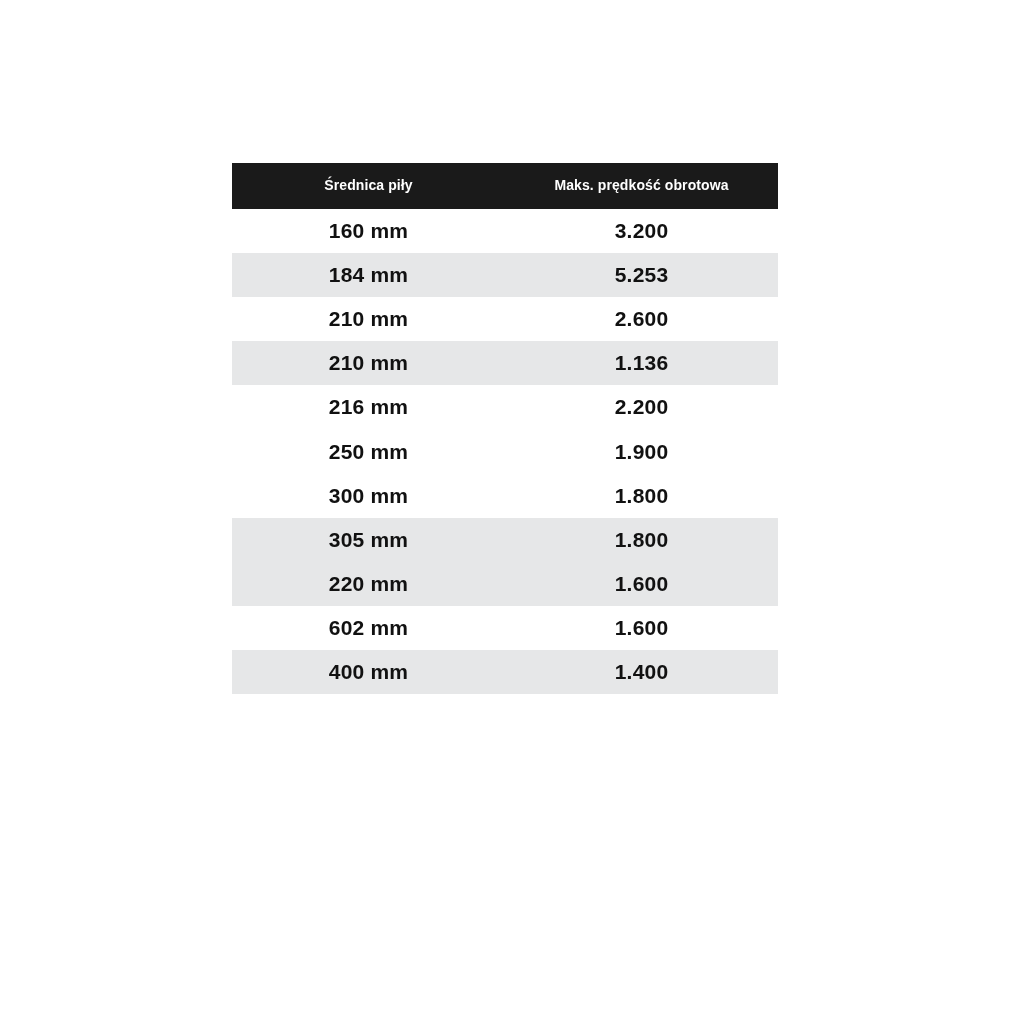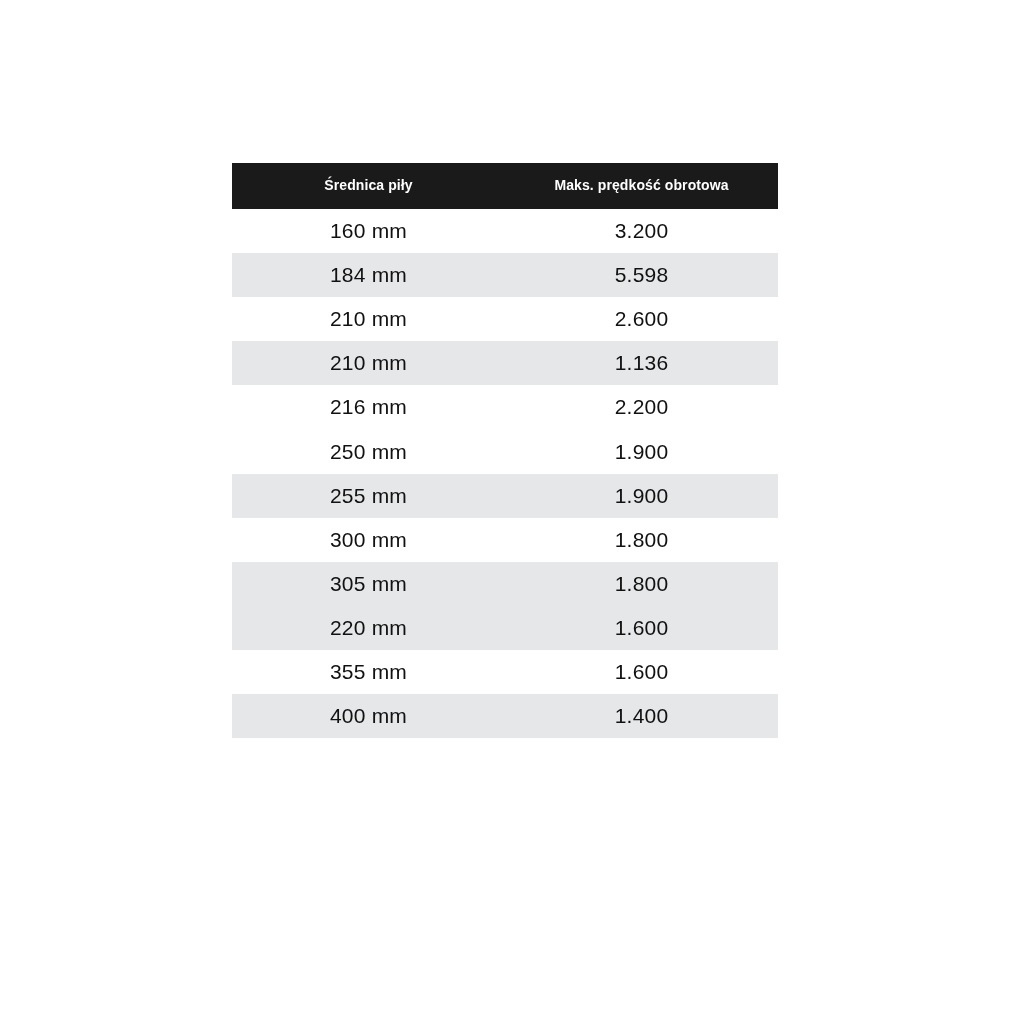--- a/index.html
+++ b/index.html
@@ -42,21 +42,21 @@
     font-size: 14px;
     font-weight: bold;
     line-height: 1.22;
     padding: 14px 6px 15px 6px;
     text-align: center;
     vertical-align: middle;
     letter-spacing: 0.1px;
   }
   table.spec-table tbody td {
     font-size: 21px;
-    font-weight: normal;
+    font-weight: bold;
     color: #111111;
     text-align: center;
     padding: 10px 6px 11px 6px;
     line-height: 1.1;
     letter-spacing: 0.2px;
   }
   table.spec-table tbody tr.odd td {
     background: #ffffff;
   }
   table.spec-table tbody tr.even td {
@@ -80,56 +80,52 @@
           <th>Maks. prędkość obrotowa</th>
         </tr>
       </thead>
       <tbody>
         <tr class="odd">
           <td>160 mm</td>
           <td>3.200</td>
         </tr>
         <tr class="even">
           <td>184 mm</td>
-          <td>5.598</td>
+          <td>5.253</td>
         </tr>
         <tr class="odd">
           <td>210 mm</td>
           <td>2.600</td>
         </tr>
         <tr class="even">
           <td>210 mm</td>
           <td>1.136</td>
         </tr>
         <tr class="odd">
           <td>216 mm</td>
           <td>2.200</td>
         </tr>
         <tr class="odd">
           <td>250 mm</td>
           <td>1.900</td>
         </tr>
-        <tr class="even">
-          <td>255 mm</td>
-          <td>1.900</td>
-        </tr>
         <tr class="odd">
           <td>300 mm</td>
           <td>1.800</td>
         </tr>
         <tr class="even">
           <td>305 mm</td>
           <td>1.800</td>
         </tr>
         <tr class="even">
           <td>220 mm</td>
           <td>1.600</td>
         </tr>
         <tr class="odd">
-          <td>355 mm</td>
+          <td>602 mm</td>
           <td>1.600</td>
         </tr>
         <tr class="even">
           <td>400 mm</td>
           <td>1.400</td>
         </tr>
       </tbody>
     </table>
   </div>
 </div>

